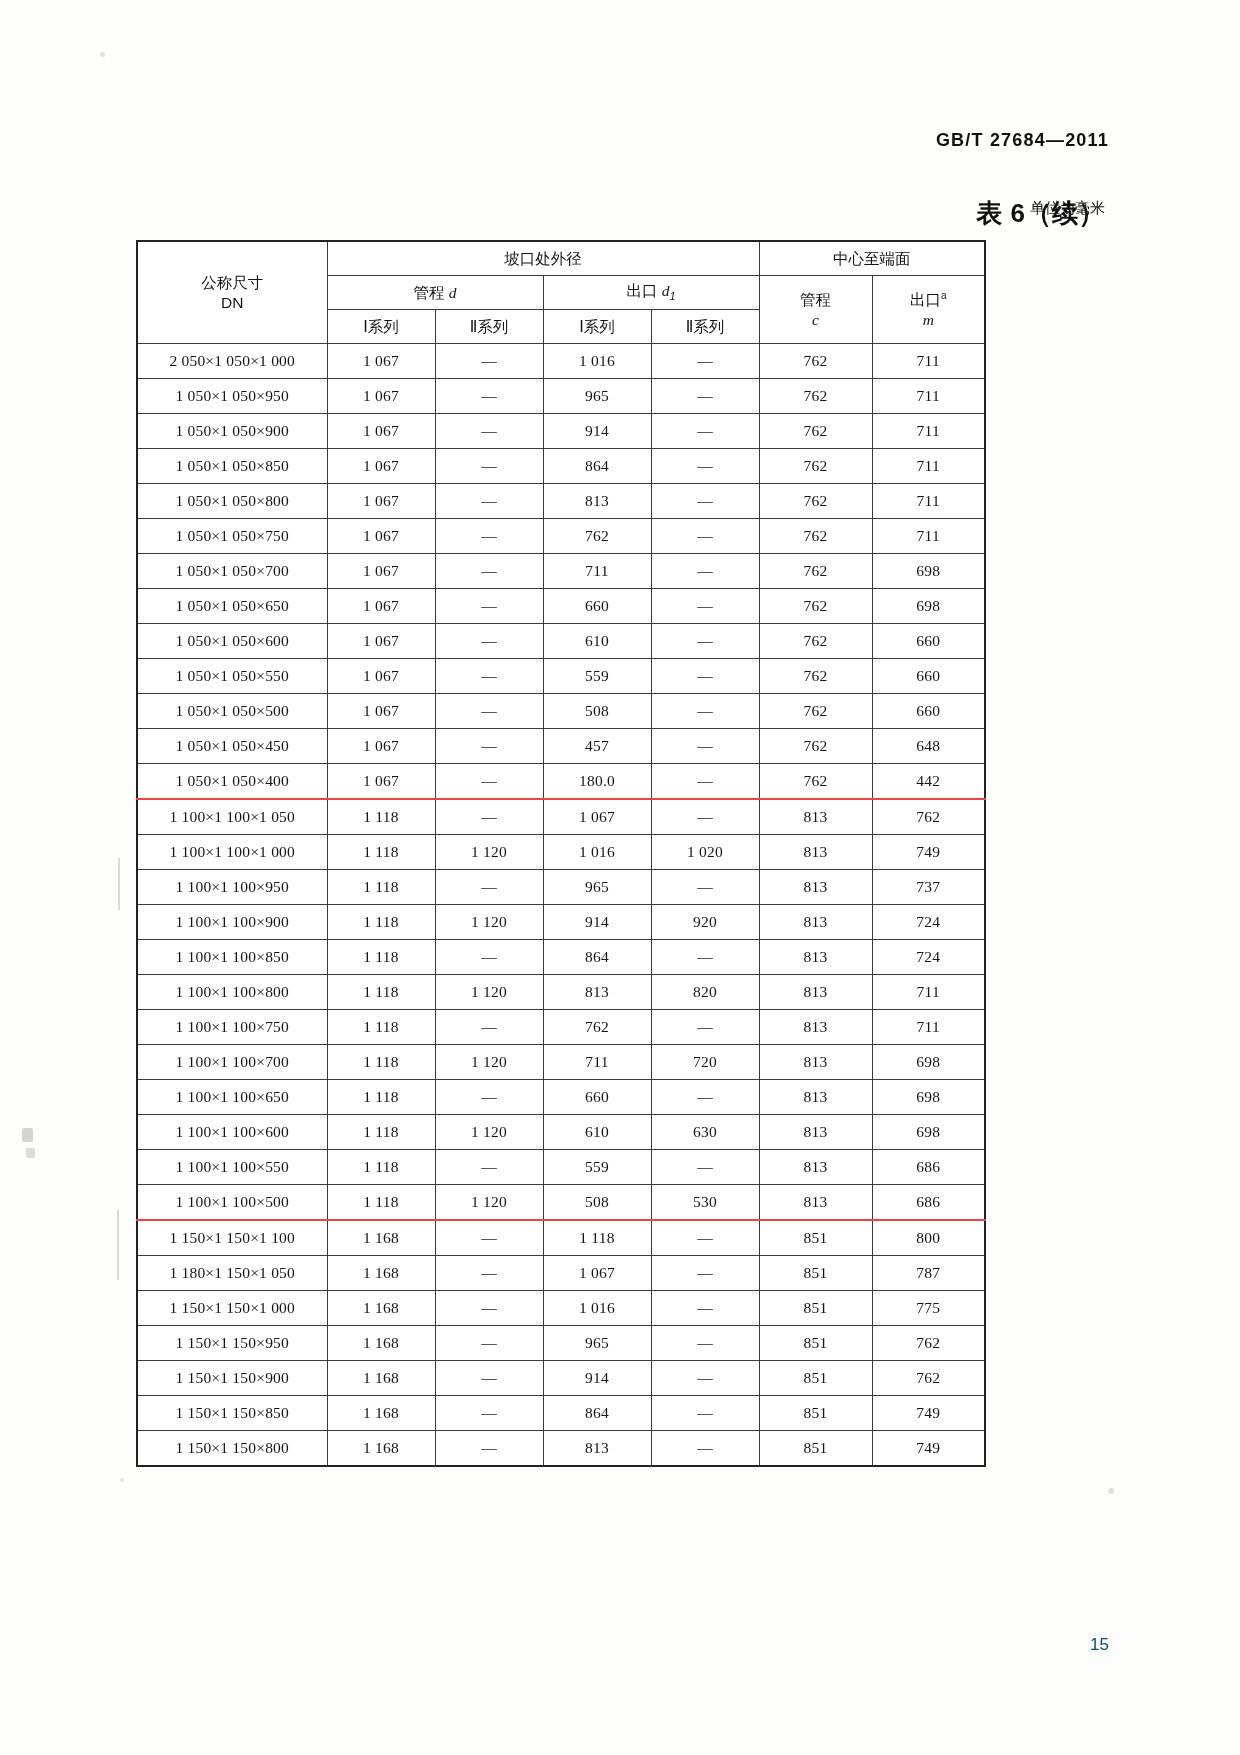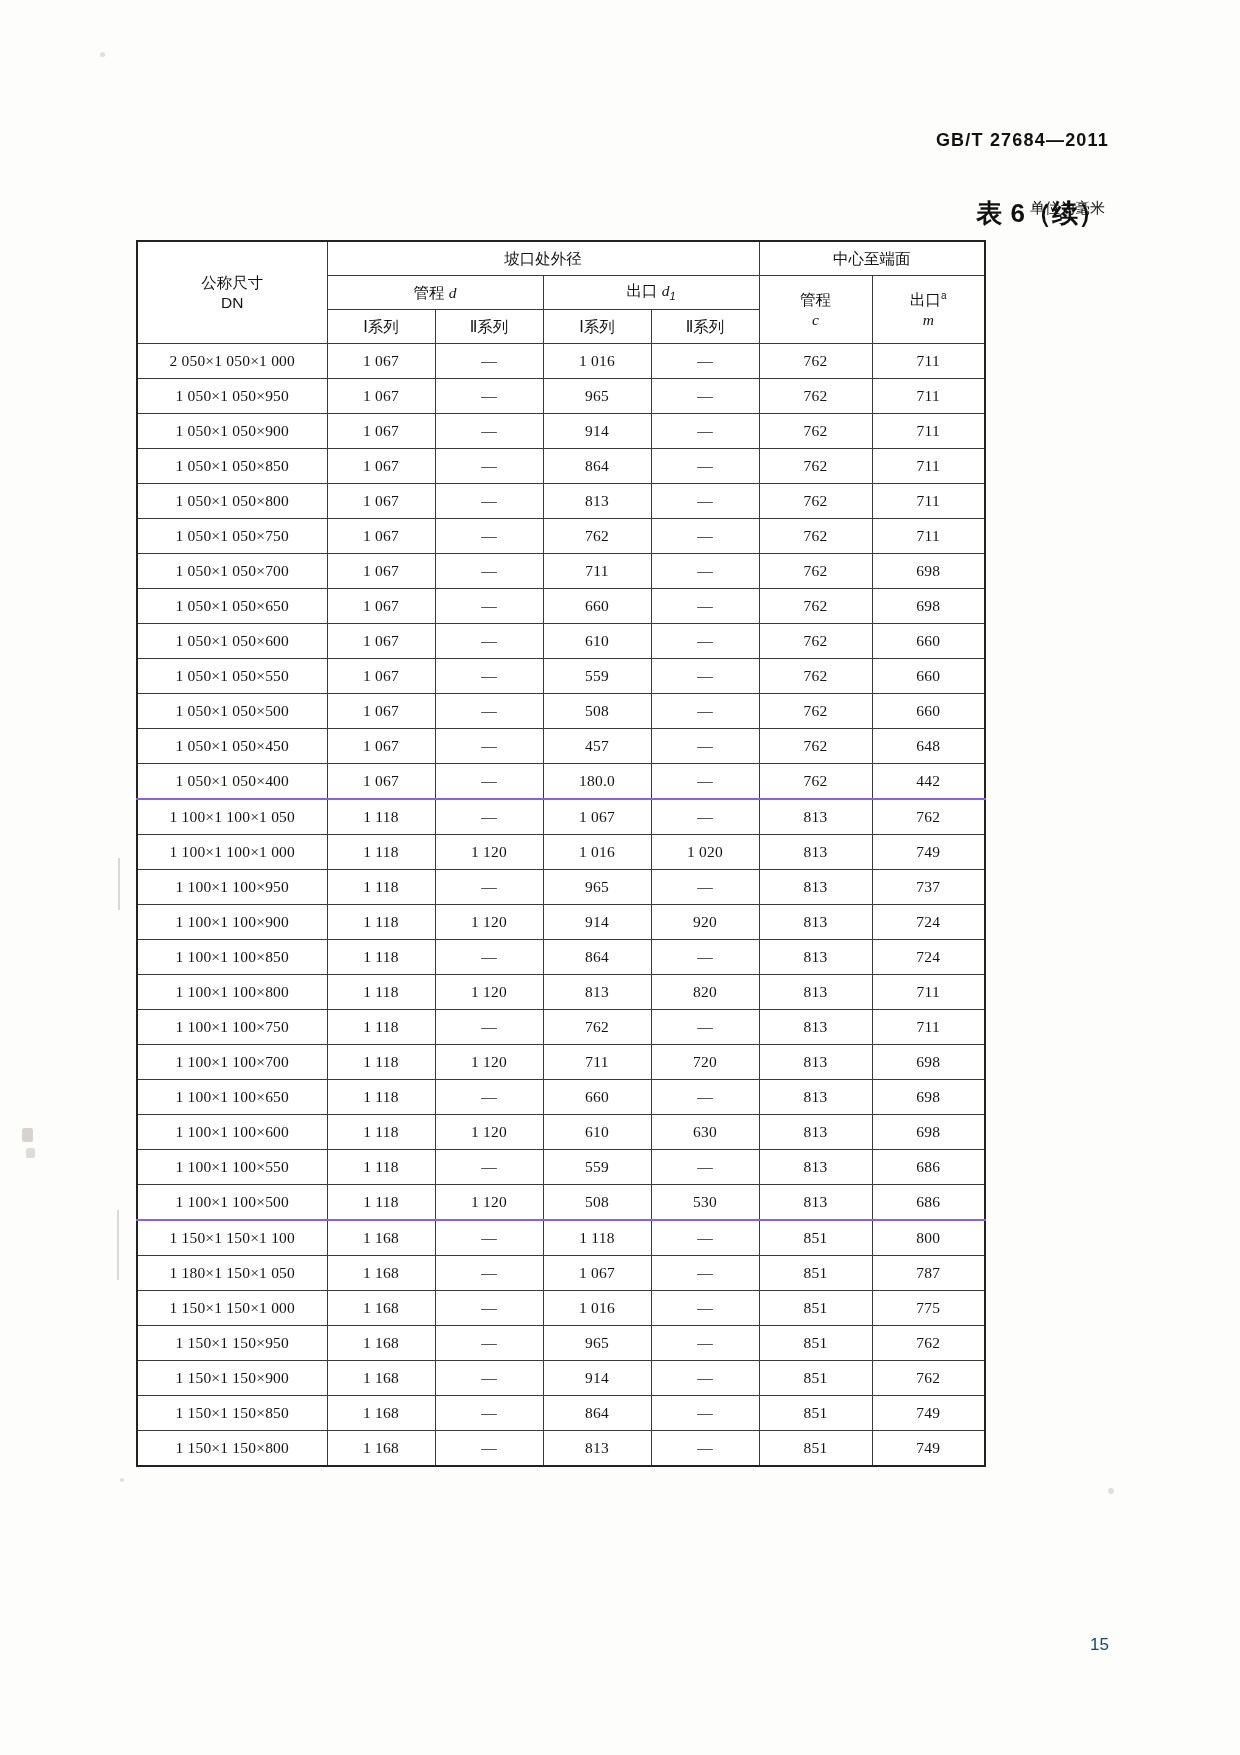--- a/index.html
+++ b/index.html
@@ -128,21 +128,21 @@
   .sub    { font-size: 11px; vertical-align: sub; font-style: italic; }
   .sup-a  { font-size: 10px; vertical-align: super; }
   .dn-cell {
     font-size: 15px;
     letter-spacing: .1px;
     white-space: nowrap;
   }
   .dash { font-family: "Liberation Serif","DejaVu Serif",serif; }
 
   
-  tr.group-end > td { border-bottom: 2px solid #8b5cf6; }
+  tr.group-end > td { border-bottom: 2px solid #ef4444; }
 
   
   .page-number {
     position: absolute;
     right: 131px;
     bottom: 100px;
     font-family: "Liberation Sans", "DejaVu Sans", sans-serif;
     font-size: 17px;
     color: #0c4a6e;
   }

